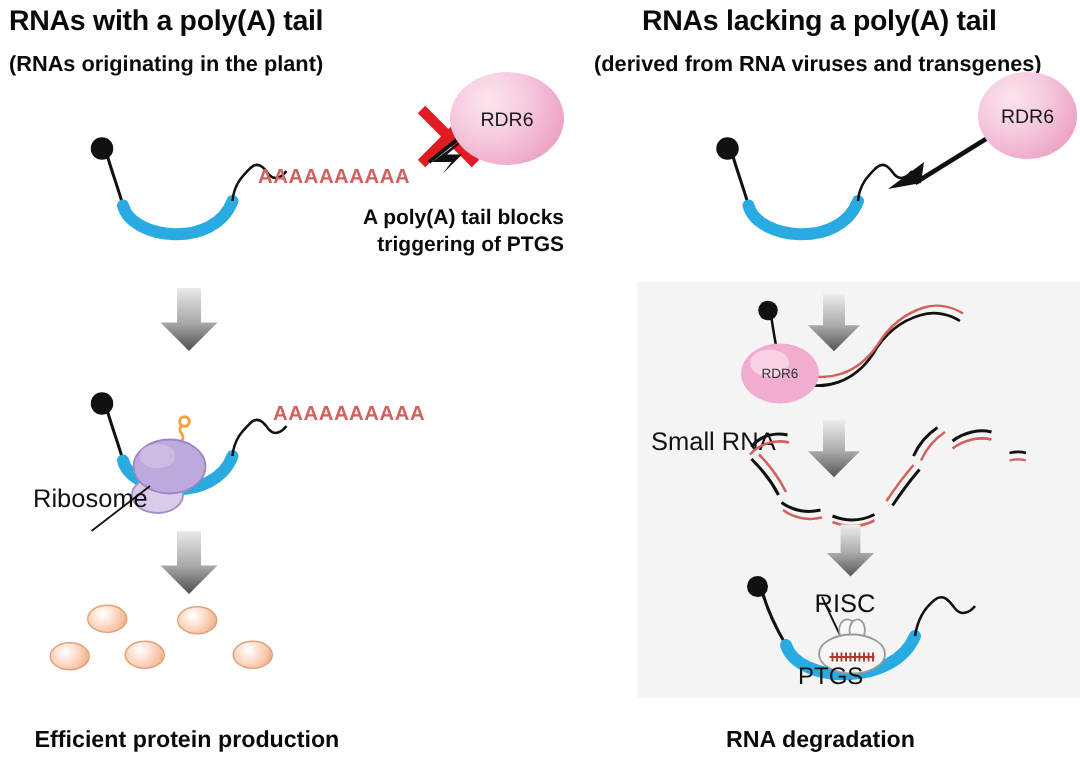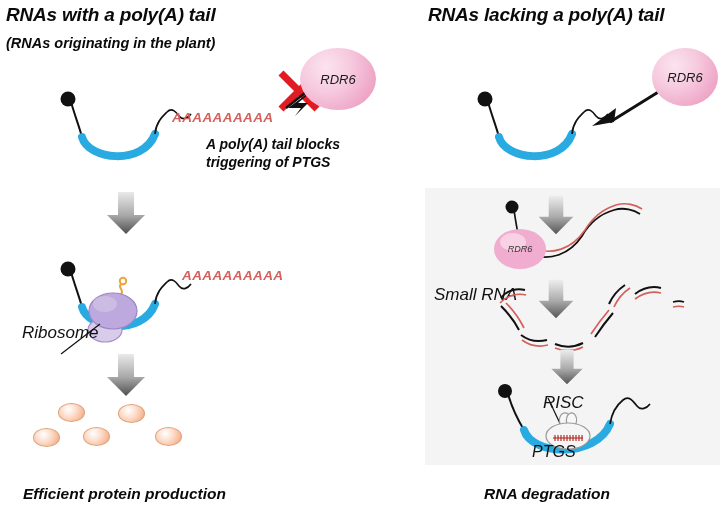--- a/index.html
+++ b/index.html
@@ -9,21 +9,20 @@
   }
   body {
     font-family: "Liberation Sans", sans-serif;
   }
   #figure {
     position: relative;
     width: 720px;
     height: 509px;
     background: #ffffff;
     overflow: hidden;
-    font-style: italic;
   }
   .abs { position: absolute; }
 
   
   .panel-title {
     font-size: 19px;
     font-weight: bold;
     color: #0a0a0a;
     letter-spacing: -0.2px;
     white-space: nowrap;
@@ -37,21 +36,21 @@
   .caption-bottom {
     font-size: 15.5px;
     font-weight: bold;
     color: #0a0a0a;
     white-space: nowrap;
   }
   .note-text {
     font-size: 14px;
     font-weight: bold;
     color: #0a0a0a;
-    text-align: left;
+    text-align: right;
     line-height: 1.28;
     white-space: nowrap;
   }
   .polya {
     font-size: 13.5px;
     font-weight: 600;
     color: #d4605c;
     letter-spacing: 0.4px;
     white-space: nowrap;
     font-family: "Liberation Sans", sans-serif;
@@ -99,20 +98,21 @@
 <body>
 
 <div id="figure">
 
   <div class="abs gray-box" style="left:425px; top:188px; width:295px; height:277px;"></div>
 
   <div class="abs panel-title" style="left:6px; top:4px;">RNAs with a poly(A) tail</div>
   <div class="abs panel-title" style="left:428px; top:4px;">RNAs lacking a poly(A) tail</div>
 
   <div class="abs panel-sub" style="left:6px; top:35px;">(RNAs originating in the plant)</div>
+  <div class="abs panel-sub" style="left:396px; top:35px;">(derived from RNA viruses and transgenes)</div>
 
   <svg class="abs" style="left:55px; top:88px;" width="185" height="80" viewBox="0 0 185 80">
 
     <path d="M16 14 C 20 28, 24 38, 27 49" stroke="#111111" stroke-width="2" fill="none"></path>
 
     <path d="M27 49 C 33 72, 88 78, 100 46" stroke="#29ABE2" stroke-width="8" fill="none" stroke-linecap="round"></path>
 
     <path d="M100 46 C 101 34, 108 28, 112 24 C 117 19, 121 24, 124 28 C 128 33, 133 30, 136 26" stroke="#111111" stroke-width="1.7" fill="none"></path>
 
     <circle cx="13" cy="11" r="7.5" fill="#111111"></circle>

